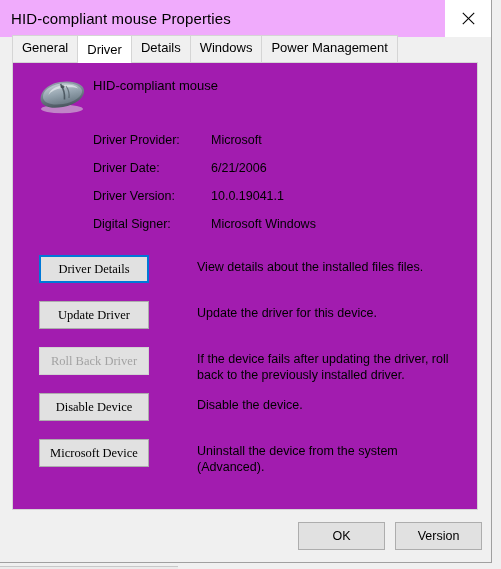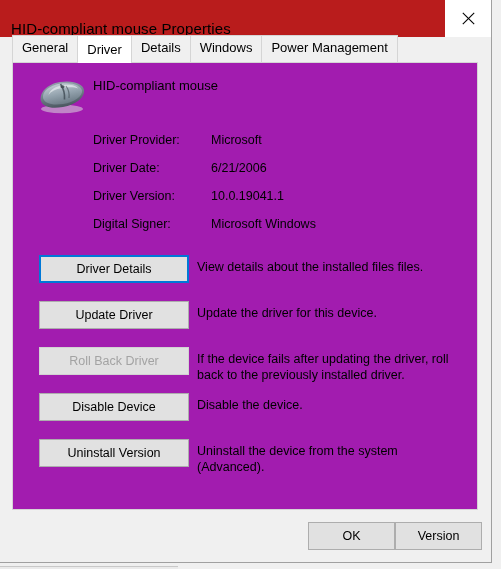--- a/index.html
+++ b/index.html
@@ -28,23 +28,23 @@
     border-right: 1px solid #a0a0a0;
     border-bottom: 1px solid #a0a0a0;
     box-sizing: border-box;
     display: flex;
     flex-direction: column;
   }
 
   
   #titlebar {
     height: 37px;
-    background: #b91c1c;
+    background: #f0abfc;
     display: flex;
-    align-items: flex-end;
+    align-items: center;
     flex: none;
     position: relative;
   }
   #title-text {
     font-size: 15px;
     color: #000000;
     padding-left: 11px;
     white-space: nowrap;
     letter-spacing: 0.1px;
   }
@@ -166,26 +166,26 @@
     right: 0;
   }
   .action-row {
     position: relative;
     min-height: 46px;
   }
   .action-button {
     position: absolute;
     left: 26px;
     top: 0;
-    width: 150px;
+    width: 110px;
     height: 28px;
     background: #e1e1e1;
     border: 1px solid #adadad;
     box-sizing: border-box;
-    font-family: Liberation Sans, sans-serif;
+    font-family: Liberation Serif, serif;
     font-size: 12.5px;
     color: #000000;
     text-align: center;
     line-height: 26px;
     cursor: default;
     padding: 0;
     white-space: nowrap;
   }
   .action-button.focused {
     border: 1px solid #0078d7;
@@ -221,21 +221,21 @@
     border: 1px solid #adadad;
     box-sizing: border-box;
     font-family: "Liberation Sans", sans-serif;
     font-size: 12.5px;
     color: #000000;
     text-align: center;
     line-height: 26px;
     cursor: default;
     padding: 0;
   }
-  #ok-button { left: 298px; margin-left: 10px; }
+  #ok-button { left: 298px; }
   #cancel-button { left: 395px; }
 
   
   #bg-right {
     position: absolute;
     left: 493px;
     top: 0;
     width: 8px;
     height: 569px;
     background: #f0f0f0;
@@ -352,21 +352,21 @@
         <button class="action-button disabled" disabled="">Roll Back Driver</button>
         <div class="action-desc">If the device fails after updating the driver, roll back to the previously installed driver.</div>
       </div>
 
       <div class="action-row">
         <button class="action-button">Disable Device</button>
         <div class="action-desc">Disable the device.</div>
       </div>
 
       <div class="action-row">
-        <button class="action-button">Uninstall Version</button>
+        <button class="action-button">Microsoft Device</button>
         <div class="action-desc">Uninstall the device from the system (Advanced).</div>
       </div>
 
     </div>
   </div>
 
   <div id="footer">
     <button class="footer-button" id="ok-button">OK</button>
     <button class="footer-button" id="cancel-button">Version</button>
   </div>

